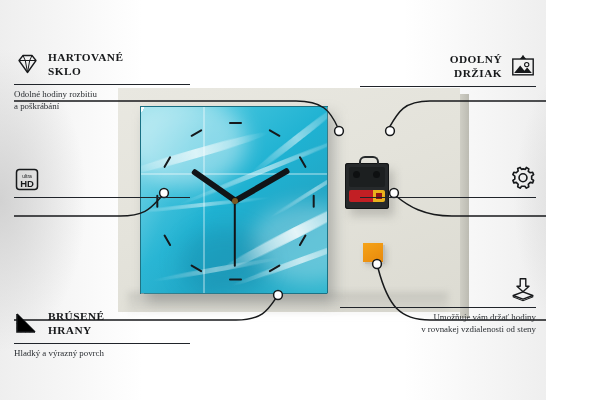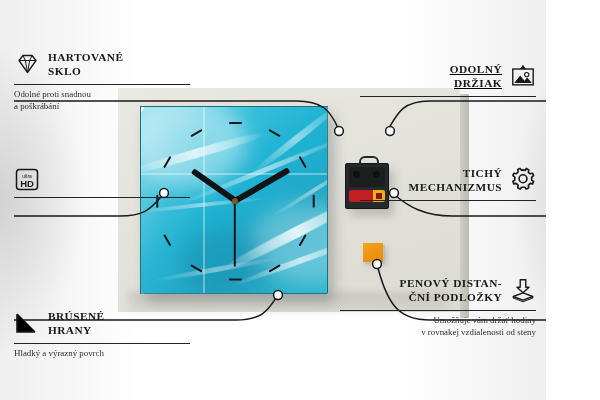--- a/index.html
+++ b/index.html
@@ -202,21 +202,21 @@
       <span class="co-ic">
         <svg width="25" height="24" viewBox="0 0 25 24">
           <path d="M4 8.5 L8 3.5 H17 L21 8.5 L12.5 20.5 Z" fill="none" stroke="#17191b" stroke-width="1.3" stroke-linejoin="round"></path>
           <path d="M4 8.5 H21 M8 3.5 L10.3 8.5 L12.5 20.5 M17 3.5 L14.7 8.5 L12.5 20.5" fill="none" stroke="#17191b" stroke-width="1"></path>
         </svg>
       </span>
       <div class="co-title">HARTOVANÉ
 SKLO</div>
     </div>
     <div class="co-rule"></div>
-    <div class="co-desc">Odolné proti snadnou
+    <div class="co-desc">Odolné hodiny rozbitiu
 a poškrábání</div>
   </div>
 
   <div class="callout left" style="top:166px;">
     <div class="co-head">
       <span class="co-ic">
         <svg width="26" height="25" viewBox="0 0 26 25">
           <rect x="2.5" y="2.5" width="21" height="20" rx="3" fill="none" stroke="#17191b" stroke-width="1.5"></rect>
           <text x="13" y="10.5" text-anchor="middle" font-family="Liberation Sans, sans-serif" font-size="5" fill="#17191b" id="ico-ultra">ultra</text>
           <text x="13" y="19.5" text-anchor="middle" font-family="Liberation Sans, sans-serif" font-size="9.5" font-weight="bold" fill="#17191b" id="ico-hd">HD</text>
@@ -239,21 +239,21 @@
           </g>
         </svg>
       </span>
       <div class="co-title">BRÚSENÉ
 HRANY</div>
     </div>
     <div class="co-rule"></div>
     <div class="co-desc">Hladký a výrazný povrch</div>
   </div>
 
-  <div class="callout right" style="top:62px;text-decoration:underline;">
+  <div class="callout right" style="top:52px;">
     <div class="co-head">
       <span class="co-ic">
         <svg width="28" height="26" viewBox="0 0 28 26">
           <path d="M14 1.5 L10.5 5.5 H17.5 Z" fill="#17191b"></path>
           <path d="M14 1.5 V5.5" stroke="#17191b" stroke-width="1"></path>
           <rect x="3" y="5.5" width="22" height="17" fill="none" stroke="#17191b" stroke-width="1.5"></rect>
           <circle cx="18" cy="11.5" r="2.3" fill="none" stroke="#17191b" stroke-width="1.2"></circle>
           <path d="M4.5 20.5 L11 12.5 L15.5 18 L18.5 14.5 L23.5 20.5 Z" fill="#17191b"></path>
         </svg>
       </span>
@@ -264,36 +264,32 @@
   </div>
 
   <div class="callout right" style="top:166px;">
     <div class="co-head">
       <span class="co-ic">
         <svg width="27" height="26" viewBox="0 0 27 26">
           <path d="M13.5 2.5 L16 3 L17 1 L19.5 2.5 L19 5 L21 6.5 L23.5 6 L24.5 8.5 L22.5 10 L22.5 13 L24.5 14.5 L23.5 17 L21 16.5 L19 18.5 L19.5 21 L17 22.5 L15.5 20.5 L12 20.5 L10.5 22.5 L8 21 L8.5 18.5 L6.5 16.5 L4 17 L3 14.5 L5 13 L5 10 L3 8.5 L4 6 L6.5 6.5 L8.5 4.5 L8 2 L10.5 1 L12 3 Z" fill="none" stroke="#17191b" stroke-width="1.7" stroke-linejoin="round"></path>
           <circle cx="13.5" cy="11.7" r="4.1" fill="none" stroke="#17191b" stroke-width="1.7"></circle>
         </svg>
       </span>
-      <div class="co-title">TICHÝ
-MECHANIZMUS</div>
     </div>
     <div class="co-rule"></div>
   </div>
 
   <div class="callout right" style="top:276px;width:196px;">
     <div class="co-head">
       <span class="co-ic">
         <svg width="28" height="26" viewBox="0 0 28 26">
           <path d="M11 2 H17 V10 H20.5 L14 16 L7.5 10 H11 Z" fill="none" stroke="#17191b" stroke-width="1.5" stroke-linejoin="round"></path>
           <path d="M14 16 L24.5 20 L14 24 L3.5 20 Z" fill="none" stroke="#17191b" stroke-width="1.5" stroke-linejoin="round"></path>
           <path d="M3.5 20 L3.5 21.6 L14 25.6 L24.5 21.6 L24.5 20" fill="none" stroke="#17191b" stroke-width="1.2"></path>
         </svg>
       </span>
-      <div class="co-title">PENOVÝ DISTAN-
-ČNÍ PODLOŽKY</div>
     </div>
     <div class="co-rule"></div>
     <div class="co-desc">Umožňuje vám držať hodiny
 v rovnakej vzdialenosti od steny</div>
   </div>
 
 </div>
 
 </body></html>

